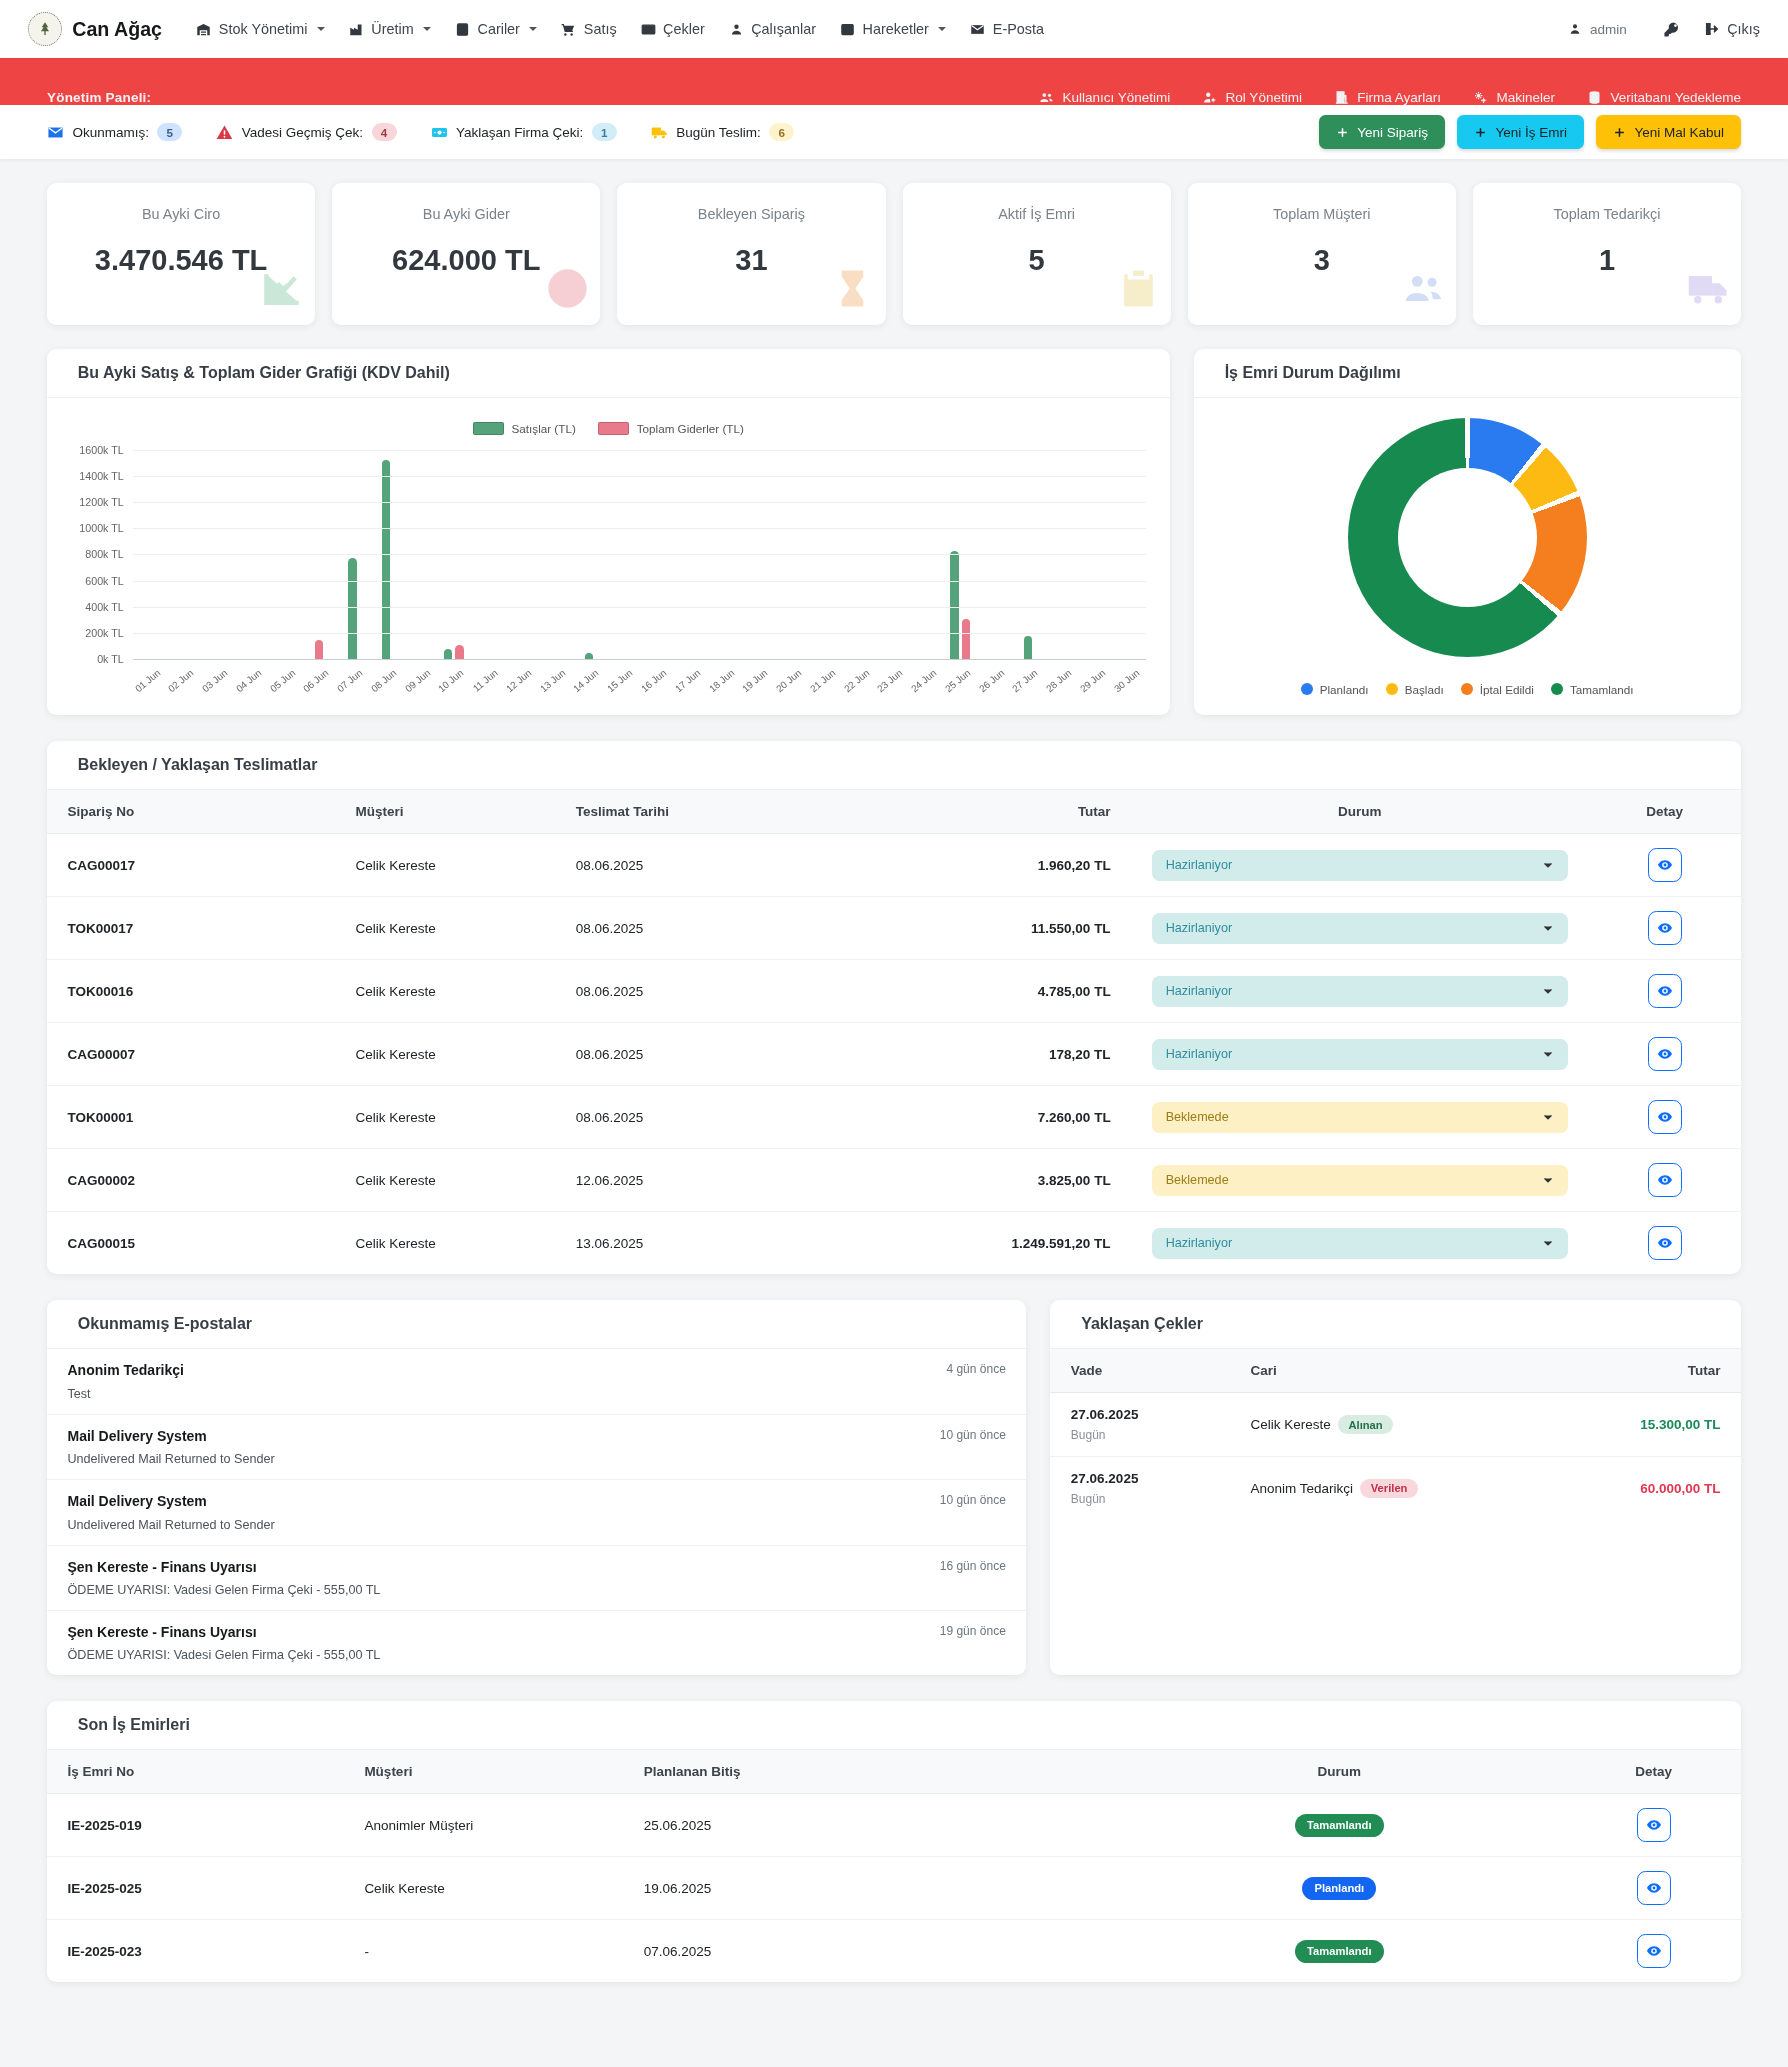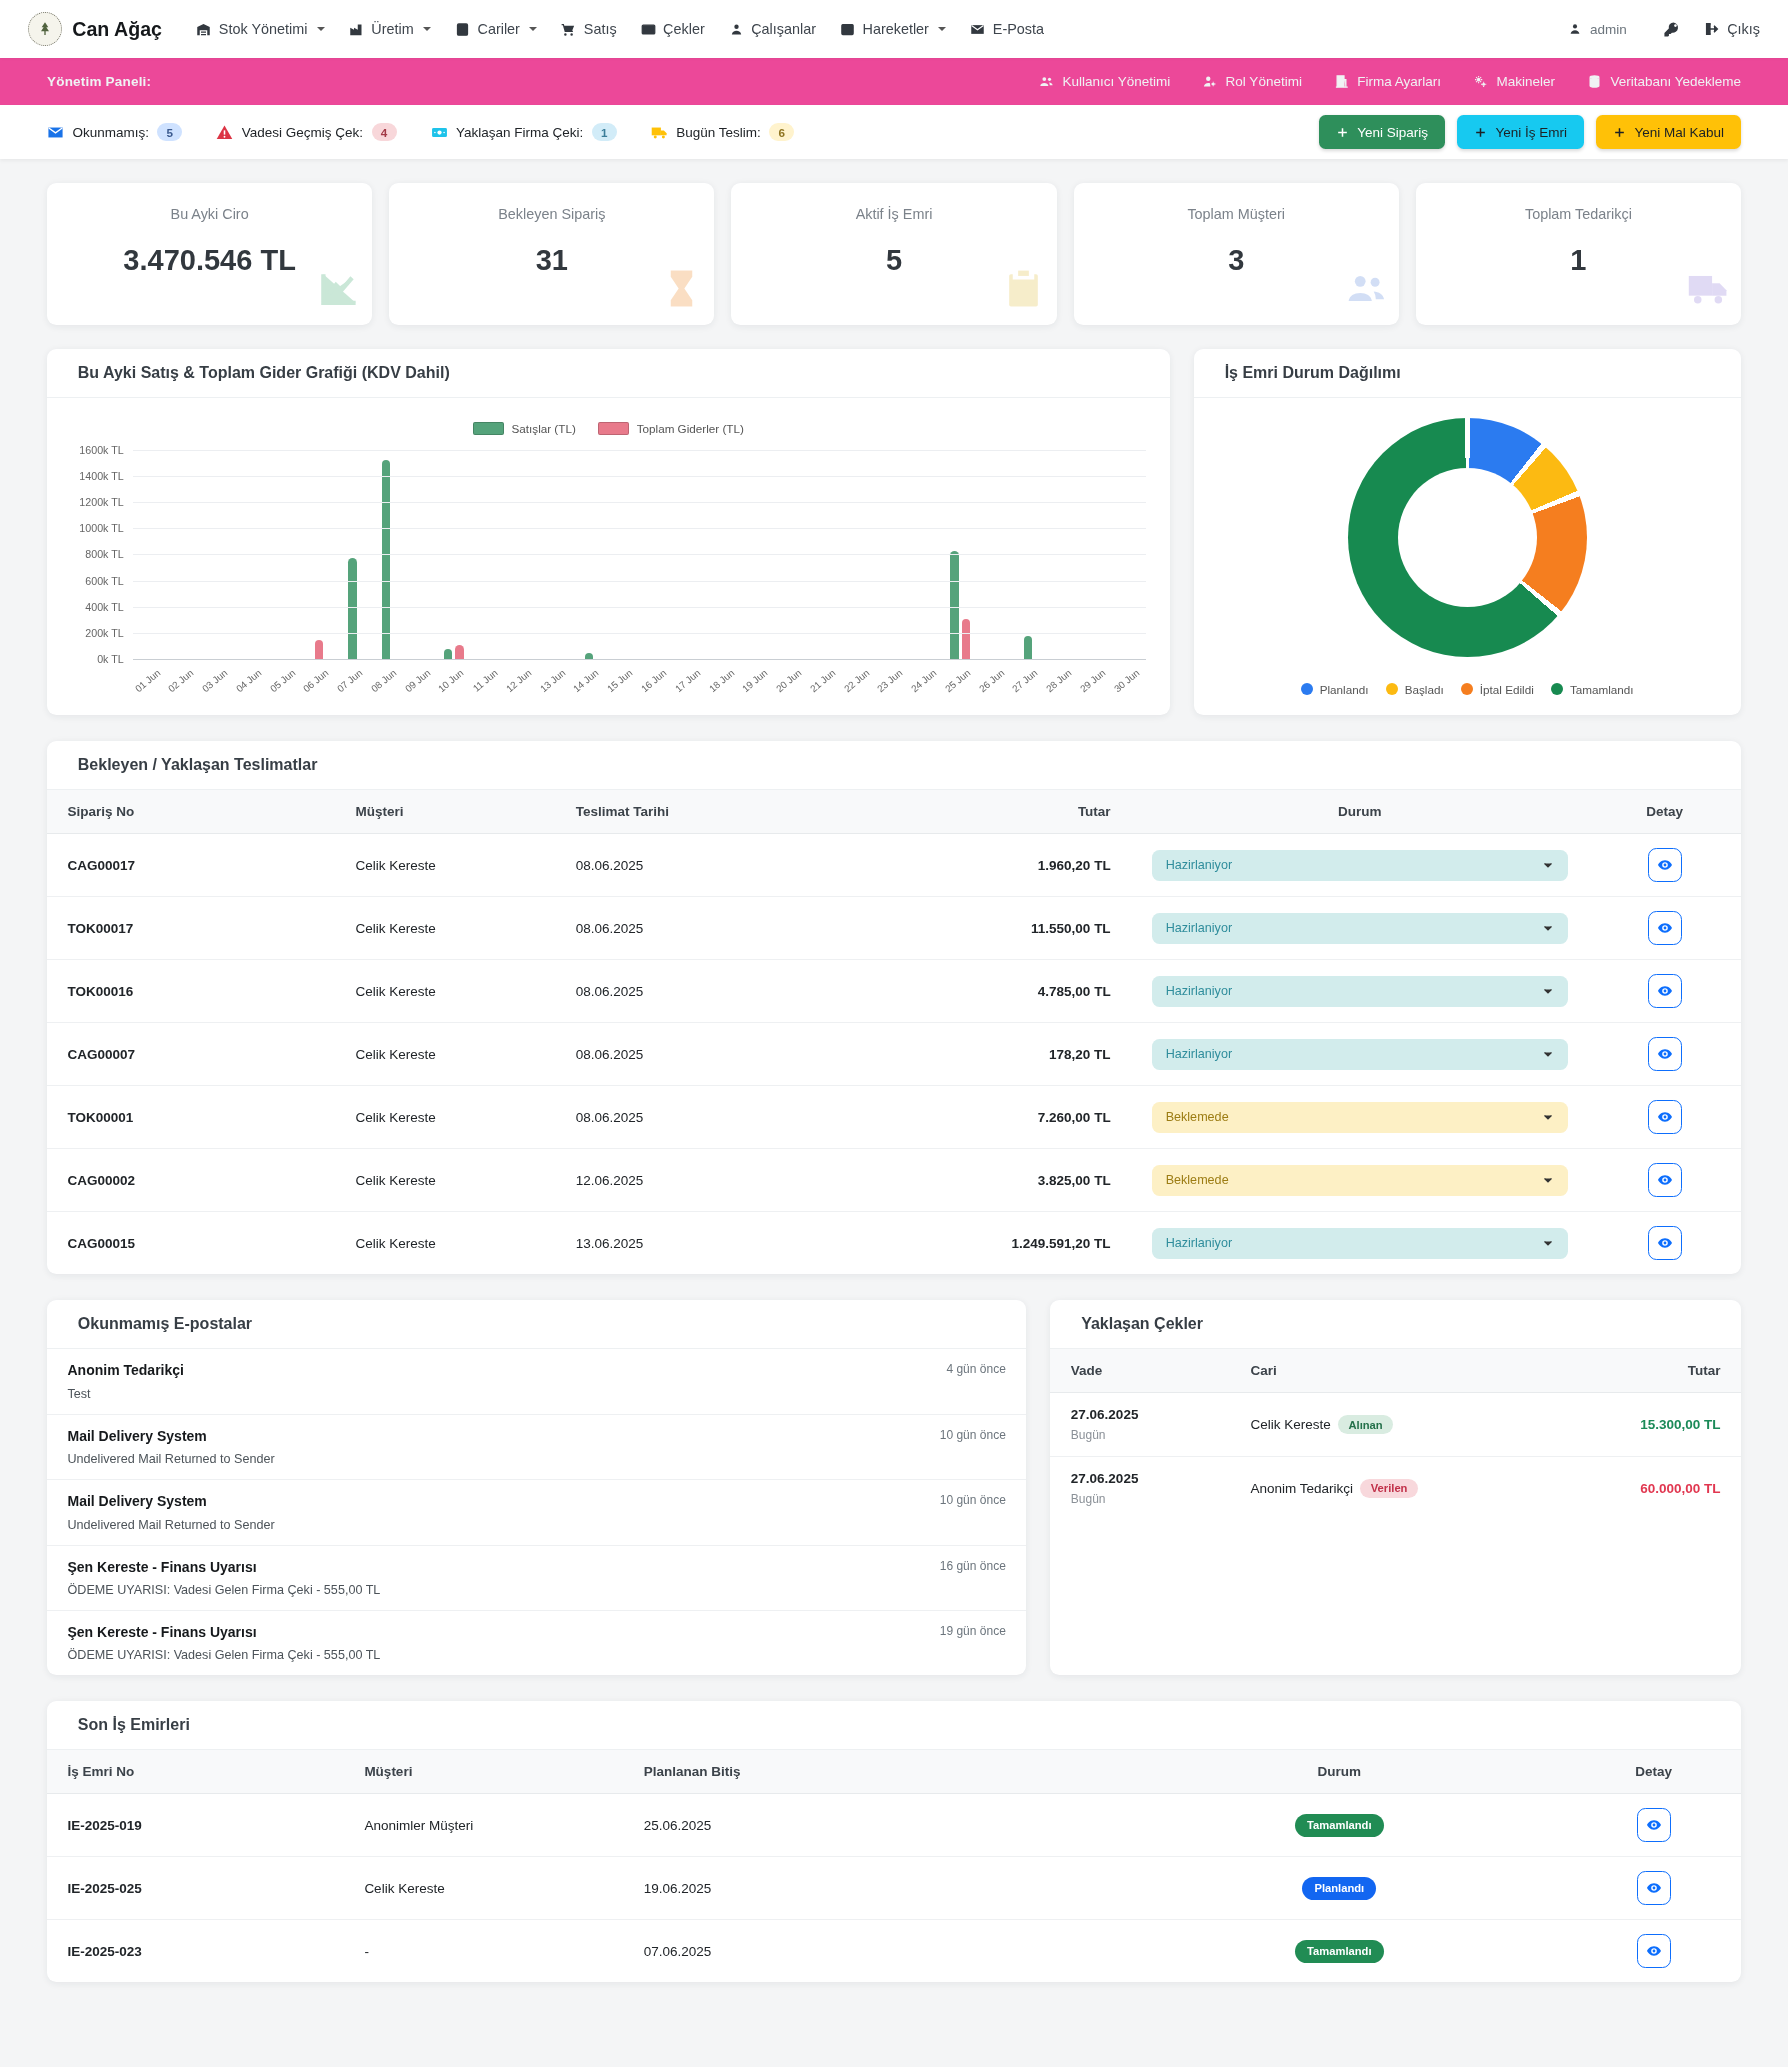--- a/index.html
+++ b/index.html
@@ -20,22 +20,22 @@
   .brand-name { font-size:19.6px; font-weight:bold; color:#15181b; }
   .nav-menu { display:flex; align-items:center; flex:1; }
   .nav-item { display:flex; align-items:center; gap:7.5px; padding:0 12px; height:73px;
     font-size:14.4px; color:#3e454d; cursor:pointer; }
   .nav-item .ic { font-size:15px; color:#32383f; }
   .caret { width:0; height:0; border-left:4.2px solid transparent; border-right:4.2px solid transparent;
     border-top:4.7px solid #555; margin-left:1.9px; }
   .nav-right { display:flex; align-items:center; gap:24px; }
 
   
-  .admin-bar { height:47px; background:#ec4899; color:#f0f2f4; display:flex;
-    align-items:center; justify-content:space-between; padding:0 47px; font-size:13.5px; }
+  .admin-bar { height:47px; background:#ef4444; color:#f0f2f4; display:flex;
+    align-items:flex-end; justify-content:space-between; padding:0 47px; font-size:13.5px; }
   .admin-title { font-weight:600; letter-spacing:0.2px; }
   .admin-items { display:flex; align-items:center; gap:32px; }
   .admin-item { display:flex; align-items:center; gap:8.4px; cursor:pointer; }
   .admin-item .ic { font-size:15px; }
 
   
   .notif-bar { background:#fff; padding:10.3px 47px; display:flex; align-items:center;
     justify-content:space-between; box-shadow:0 1.9px 3.7px rgba(0,0,0,.05); }
   .alerts { display:flex; align-items:center; gap:34px; }
   .alert { display:flex; align-items:center; gap:8.4px; font-size:13.5px; color:#212529; }
@@ -384,20 +384,30 @@
 <div class="main">
 
   <div class="stats-row">
       <div class="stat-card">
         <span class="stat-label" style="display: block;">Bu Ayki Ciro</span>
         <span class="stat-value" style="display: block;">3.470.546 TL</span>
         <div class="stat-mark" style="color: rgb(159, 212, 184);"><span class="ic">
             <svg viewBox="0 0 24 24" fill="none" stroke="currentColor" stroke-width="2.4">
               <path d="M3 4v16h18"></path>
               <path d="m6 15 4-5 3 3 6-7"></path>
+            </svg>
+          </span></div>
+      </div>
+      <div class="stat-card">
+        <span class="stat-label" style="display: block;">Bu Ayki Gider</span>
+        <span class="stat-value" style="display: block;">624.000 TL</span>
+        <div class="stat-mark" style="color: rgb(240, 169, 178);"><span class="ic">
+            <svg viewBox="0 0 24 24" fill="none" stroke="currentColor" stroke-width="2.4">
+              <circle cx="12" cy="12" r="9.5"></circle>
+              <path d="M12 6.5v9m0 0 3.8-3.8M12 15.5l-3.8-3.8"></path>
             </svg>
           </span></div>
       </div>
       <div class="stat-card">
         <span class="stat-label" style="display: block;">Bekleyen Sipariş</span>
         <span class="stat-value" style="display: block;">31</span>
         <div class="stat-mark" style="color: rgb(246, 196, 147);"><span class="ic">
             <svg viewBox="0 0 24 24">
               <path d="M6 2h12v3.4L13.6 12 18 18.6V22H6v-3.4L10.4 12 6 5.4Z"></path>
             </svg>

